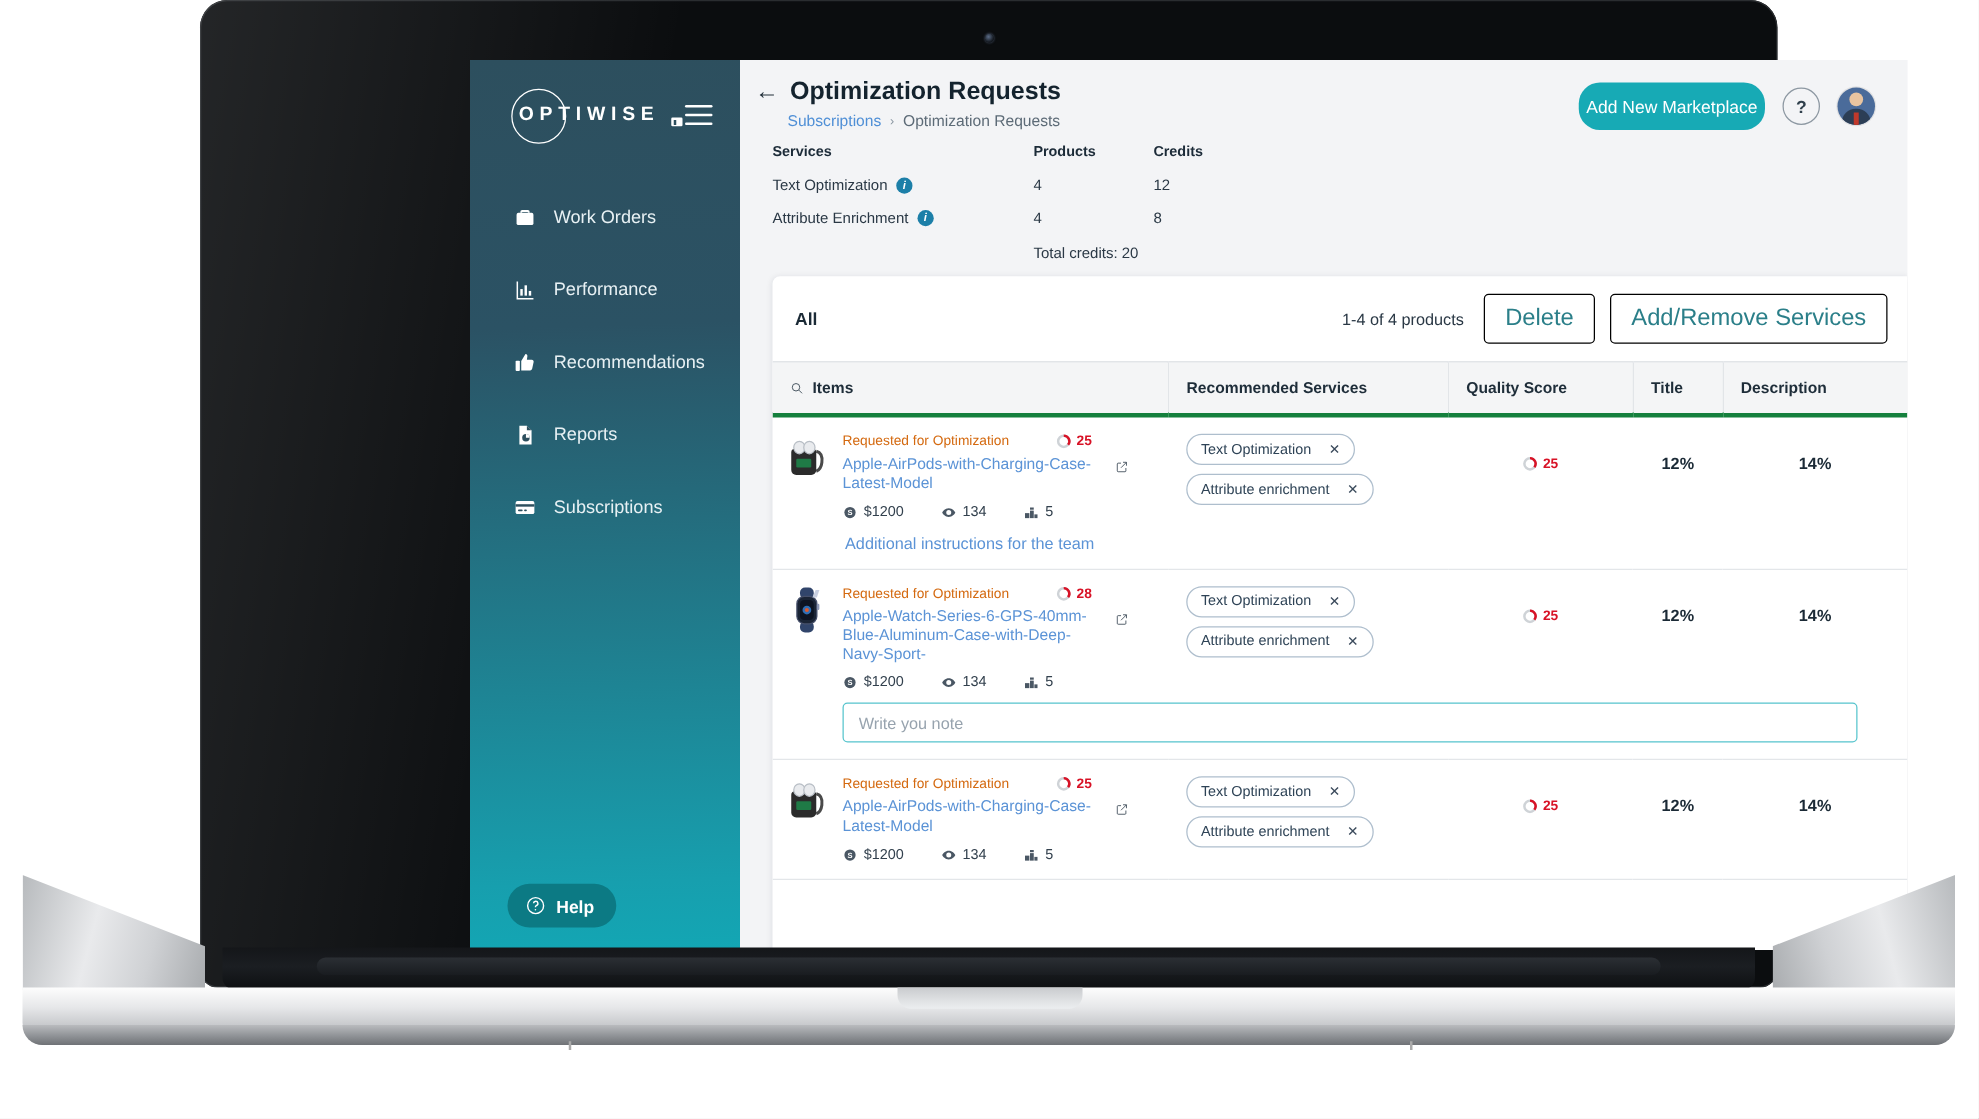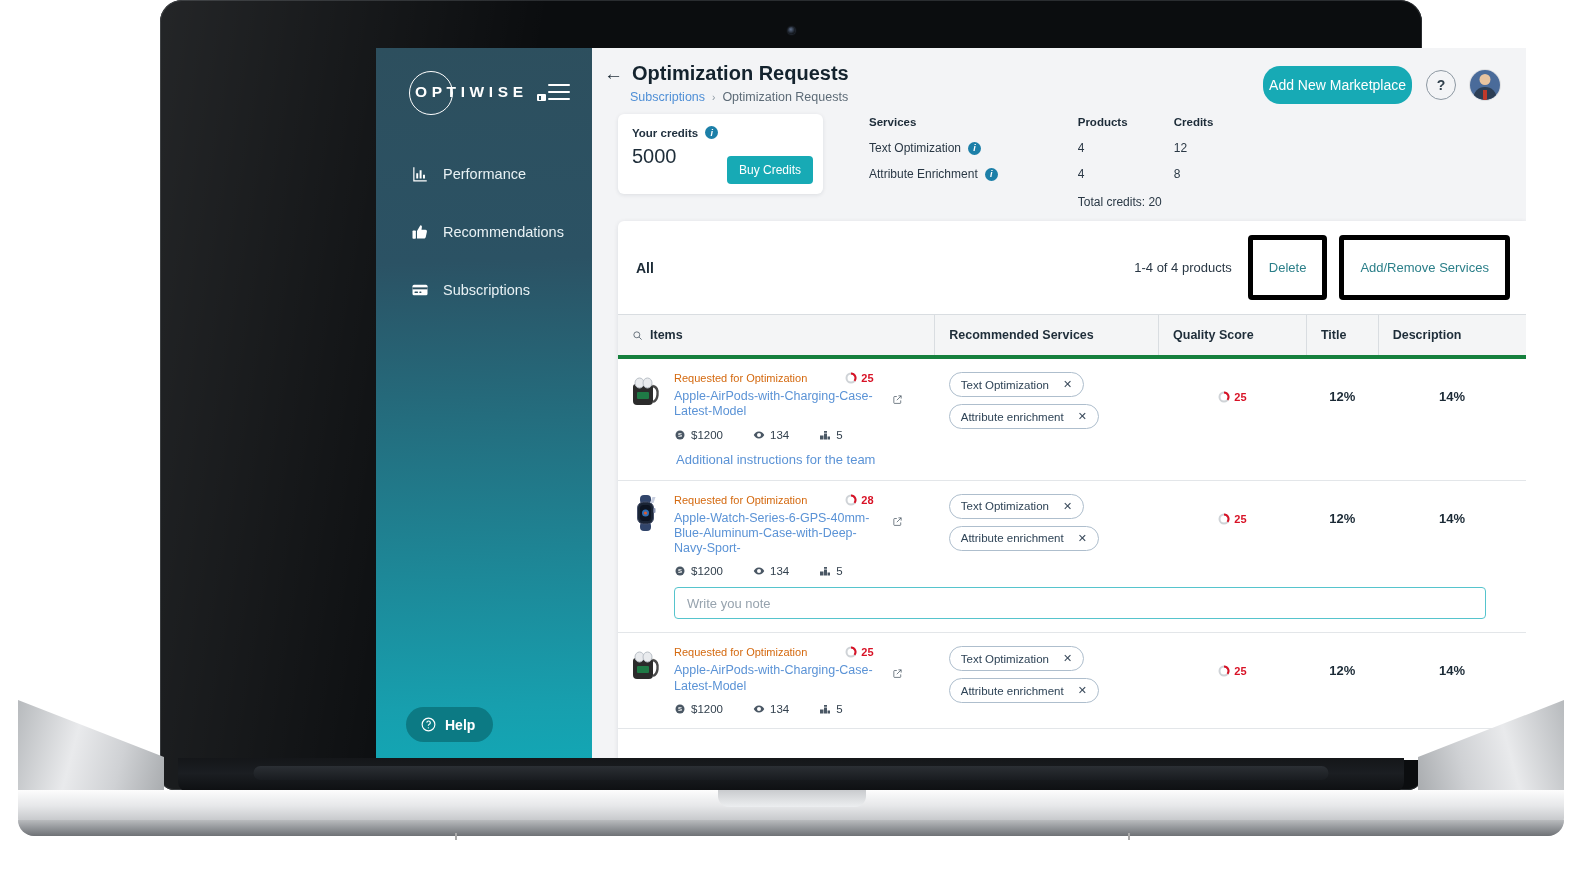--- a/index.html
+++ b/index.html
@@ -212,22 +212,22 @@
     flex: 1; min-height: 0; overflow: hidden;
   }
   .table-toolbar {
     display: flex; align-items: center; justify-content: flex-end; gap: 12px;
     padding: 14px 16px; position: relative;
   }
   .toolbar-all { position: absolute; left: 18px; top: 50%; transform: translateY(-50%);
     font-size: 14px; font-weight: 700; color: #1b2a36; }
   .count-text { font-size: 13px; color: #2a3845; margin-right: 4px; }
   .btn-outline {
-    background: #fff; color: #2b7f89; border: 5px solid #000000; border-radius: 4px;
-    font-size: 13px; font-family: inherit; padding: 20px 16px; cursor: pointer;
+    background: #fff; color: #2b7f89; border: 1px solid #000000; border-radius: 4px;
+    font-size: 19px; font-family: inherit; padding: 8px 16px; cursor: pointer;
   }
 
   .tbl { width: 100%; border-collapse: collapse; table-layout: fixed; }
   .tbl thead th {
     background: #f4f5f6; border-top: 1px solid #d9dde1; border-bottom: 4px solid #15803d;
     font-size: 12.5px; font-weight: 700; color: #1e2d39; text-align: left;
     padding: 13px 14px; position: relative;
   }
   .tbl thead th + th { border-left: 1px solid #d9dde1; }
   .th-items { display: flex; align-items: center; gap: 7px; }
@@ -306,20 +306,29 @@
           </div>
           <div class="hamburger">
             <i></i>
               <i></i>
               <i></i>
           </div>
 
           <nav class="nav">
 
 
+            <div class="nav-item">
+              <span class="ico">
+                <svg viewBox="0 0 24 24">
+                    <path d="M9 4h6a2 2 0 0 1 2 2v1h-2V6H9v1H7V6a2 2 0 0 1 2-2z"></path>
+                    <rect x="3" y="7" width="18" height="13" rx="2"></rect>
+                  </svg>
+              </span>
+              <span>Work Orders</span>
+            </div>
 
             <div class="nav-item">
               <span class="ico">
                 <svg viewBox="0 0 24 24">
                     <path d="M3 3h1.6v17.4H21V22H3V3z"></path>
                     <rect x="7" y="11" width="2.6" height="7"></rect>
                     <rect x="11.5" y="7" width="2.6" height="11"></rect>
                     <rect x="16" y="13" width="2.6" height="5"></rect>
                   </svg>
               </span>
@@ -329,20 +338,31 @@
             <div class="nav-item">
               <span class="ico">
                 <svg viewBox="0 0 24 24">
                     <rect x="2" y="10" width="4.5" height="11" rx="1"></rect>
                     <path d="M8 10.5 12.5 3c1.6 0 2.3 1.2 2 2.6L14 9h5.2c1.4 0 2.3 1.2 2 2.5l-1.5 7c-.2 1.2-1.1 2-2.3 2H8v-10z"></path>
                   </svg>
               </span>
               <span>Recommendations</span>
             </div>
 
+            <div class="nav-item">
+              <span class="ico">
+                <svg viewBox="0 0 24 24">
+                    <path d="M6 2h8l5 5v15H6V2z"></path>
+                    <path d="M14 2v5h5" fill="#2d4f5e"></path>
+                    <circle cx="13" cy="15" r="4" fill="#2d4f5e"></circle>
+                    <path d="M13 11v4h4a4 4 0 0 0-4-4z"></path>
+                  </svg>
+              </span>
+              <span>Reports</span>
+            </div>
 
             <div class="nav-item">
               <span class="ico">
                 <svg viewBox="0 0 24 24">
                     <rect x="2" y="5" width="20" height="14" rx="2"></rect>
                     <rect x="2" y="8.5" width="20" height="2.6" fill="#2d4f5e"></rect>
                     <rect x="4.5" y="14" width="5" height="2" rx="1" fill="#2d4f5e"></rect>
                     <rect x="11" y="14" width="3" height="2" rx="1" fill="#2d4f5e"></rect>
                   </svg>
               </span>
@@ -380,28 +400,20 @@
               <div class="help-circle">?</div>
               <div class="avatar">
                 <div class="body"></div>
                 <div class="tie"></div>
                 <div class="head"></div>
               </div>
             </div>
           </div>
 
           <div class="credits-strip">
-            <div class="credit-card">
-              <div class="lbl">
-                <span>Your credits</span>
-                <span class="info-i">i</span>
-              </div>
-              <div class="val">5000</div>
-              <button class="buy-credits">Buy Credits</button>
-            </div>
 
             <div class="svc-table">
               <table>
                 <thead>
                   <tr>
                     <th>Services</th>
                     <th class="col-prod">Products</th>
                     <th class="col-cred">Credits</th>
                   </tr>
                 </thead>

